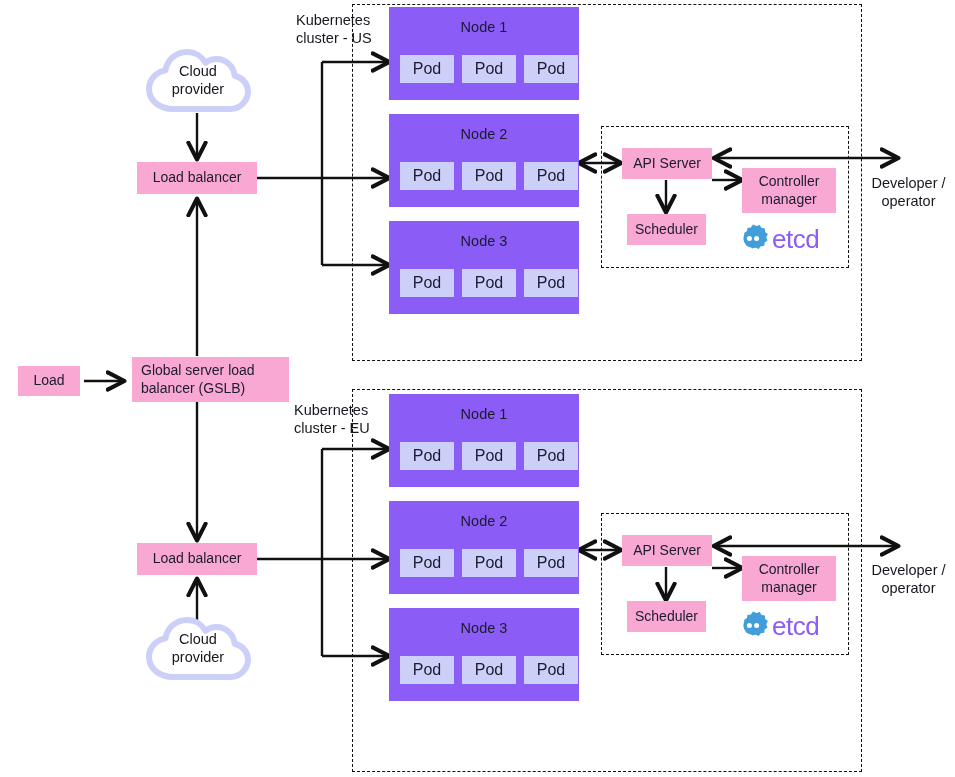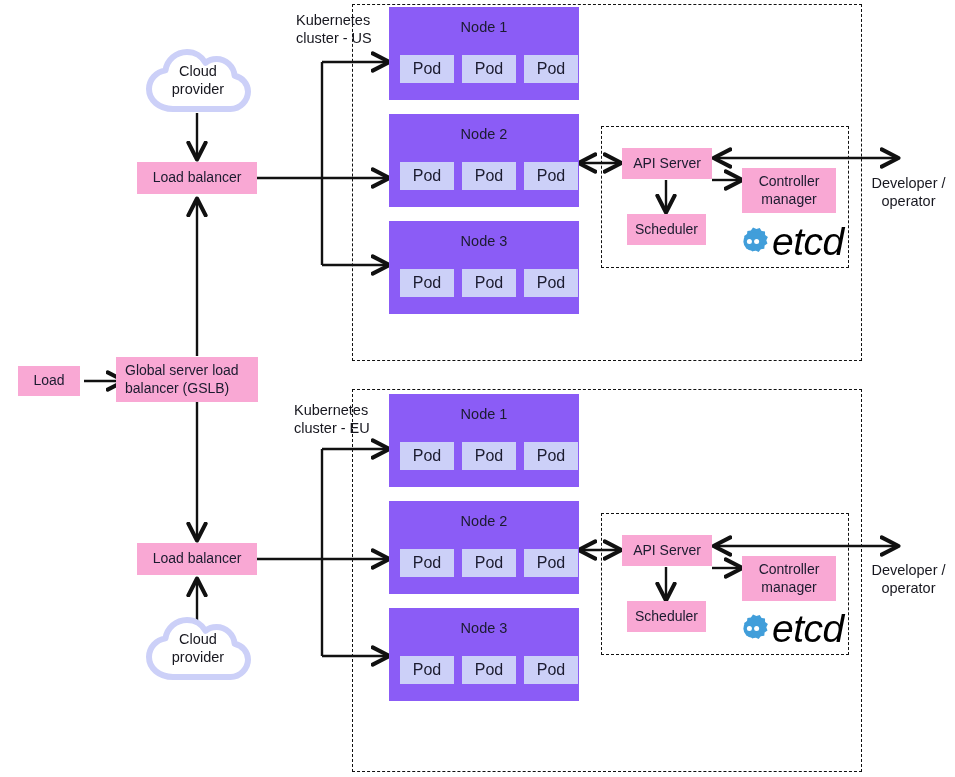--- a/index.html
+++ b/index.html
@@ -104,26 +104,25 @@
 
   
   .etcd {
     position: absolute;
     display: flex;
     align-items: center;
     gap: 2px;
   }
   .etcd-word {
     font-family: "Liberation Sans", sans-serif;
-    font-size: 39px;
+    font-size: 26px;
     font-weight: 400;
-    color: #000000;
+    color: #8b5cf6;
     letter-spacing: -0.5px;
     line-height: 1;
-    font-style: italic;
   }
 
   svg.overlay {
     position: absolute;
     left: 0;
     top: 0;
     width: 955px;
     height: 777px;
     pointer-events: none;
   }
@@ -262,21 +261,21 @@
     <span class="etcd-word">etcd</span>
   </div>
 
   <div class="plain-label" style="left:862px; top:174px; width:93px;">Developer /
 operator</div>
 
   <div class="abs box" style="left:18px; top:366px; width:62px; height:30px;">
     <span>Load</span>
   </div>
 
-  <div class="abs box left" style="left:116px; top:357px; width:142px; height:45px; white-space:pre-line;">
+  <div class="abs box left" style="left:132px; top:357px; width:157px; height:45px; white-space:pre-line;">
     <span style="white-space:pre-line;">Global server load
 balancer (GSLB)</span>
   </div>
 
   <div class="plain-label lefttext" style="left:266px; top:401px; width:92px;">Kubernetes
 cluster - EU</div>
 
   <div class="abs box" style="left:137px; top:543px; width:120px; height:32px;">
     <span>Load balancer</span>
   </div>

